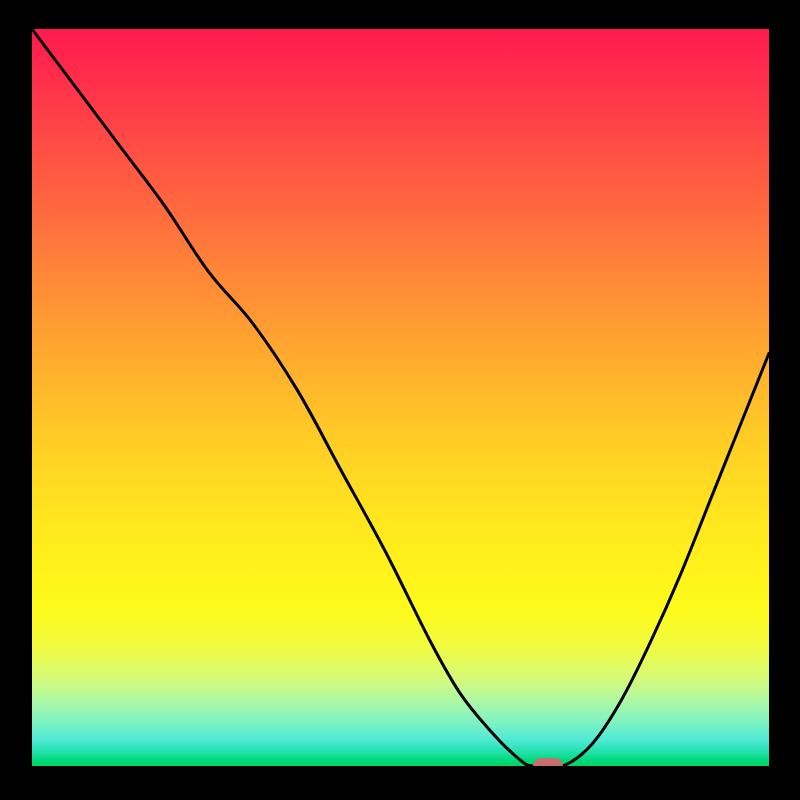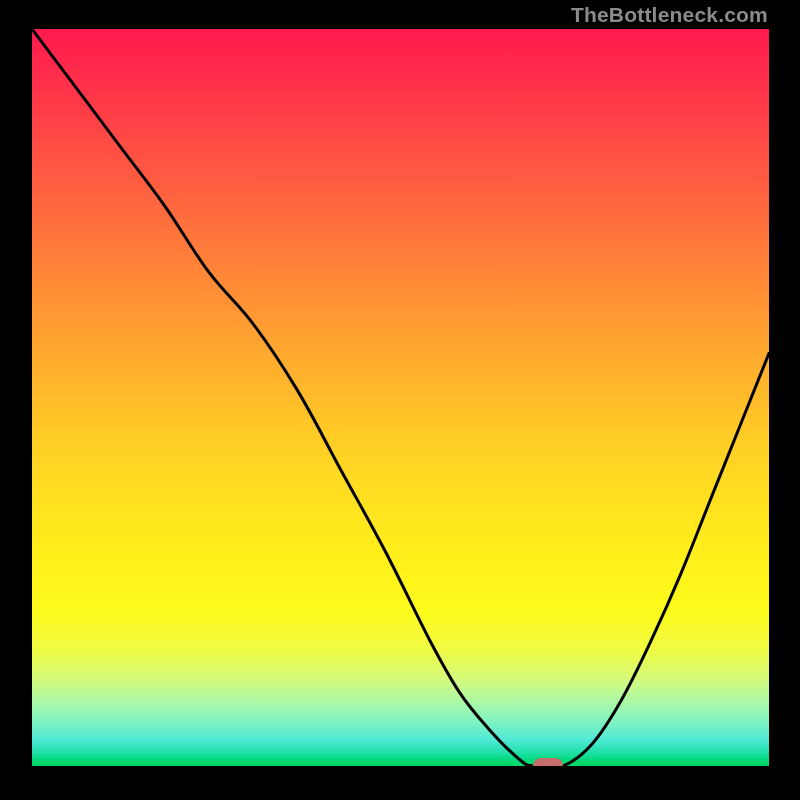--- a/index.html
+++ b/index.html
@@ -77,21 +77,20 @@
     font-size: 21px;
     font-weight: bold;
     color: #8b8b8b;
     letter-spacing: 0.2px;
   }
 </style>
 </head>
 <body>
 
 <div class="frame">
-  <div class="attribution">TheBottleneck.com</div>
   <div class="plot">
     <div class="gradient"></div>
     <svg class="curve" viewBox="0 0 737 737" preserveAspectRatio="none">
       <path id="curve-path" d="M 0.00 0.00 C 7.96 10.61, 28.30 37.73, 44.22 58.96 C 60.14 80.19, 72.52 96.69, 88.44 117.92 C 104.36 139.15, 116.74 154.33, 132.66 176.88 C 148.58 199.43, 160.96 221.98, 176.88 243.21 C 192.80 264.44, 205.18 273.57, 221.10 294.80 C 237.02 316.03, 249.40 334.60, 265.32 361.13 C 281.24 387.66, 293.62 413.01, 309.54 442.20 C 325.46 471.39, 337.84 492.76, 353.76 523.27 C 369.68 553.78, 384.71 586.50, 397.98 611.71 C 411.25 636.92, 416.85 647.38, 427.46 663.30 C 438.07 679.22, 446.33 688.21, 456.94 700.15 C 467.55 712.09, 478.46 723.00, 486.42 729.63 C 494.38 736.26, 493.20 735.67, 501.16 737.00 C 509.12 738.33, 520.03 740.98, 530.64 737.00 C 541.25 733.02, 549.51 726.83, 560.12 714.89 C 570.73 702.95, 578.99 689.24, 589.60 670.67 C 600.21 652.10, 608.47 634.26, 619.08 611.71 C 629.69 589.16, 637.95 570.59, 648.56 545.38 C 659.17 520.17, 667.43 498.21, 678.04 471.68 C 688.65 445.15, 696.91 424.51, 707.52 397.98 C 718.13 371.45, 731.69 337.55, 737.00 324.28" fill="none" stroke="#000" stroke-width="3" stroke-linejoin="round" stroke-linecap="round"></path>
     </svg>
     <div class="marker" id="marker" style="left: 515.9px; top: 737px; background: rgb(199, 110, 110);"></div>
   </div>
 </div>
 
 </body></html>

